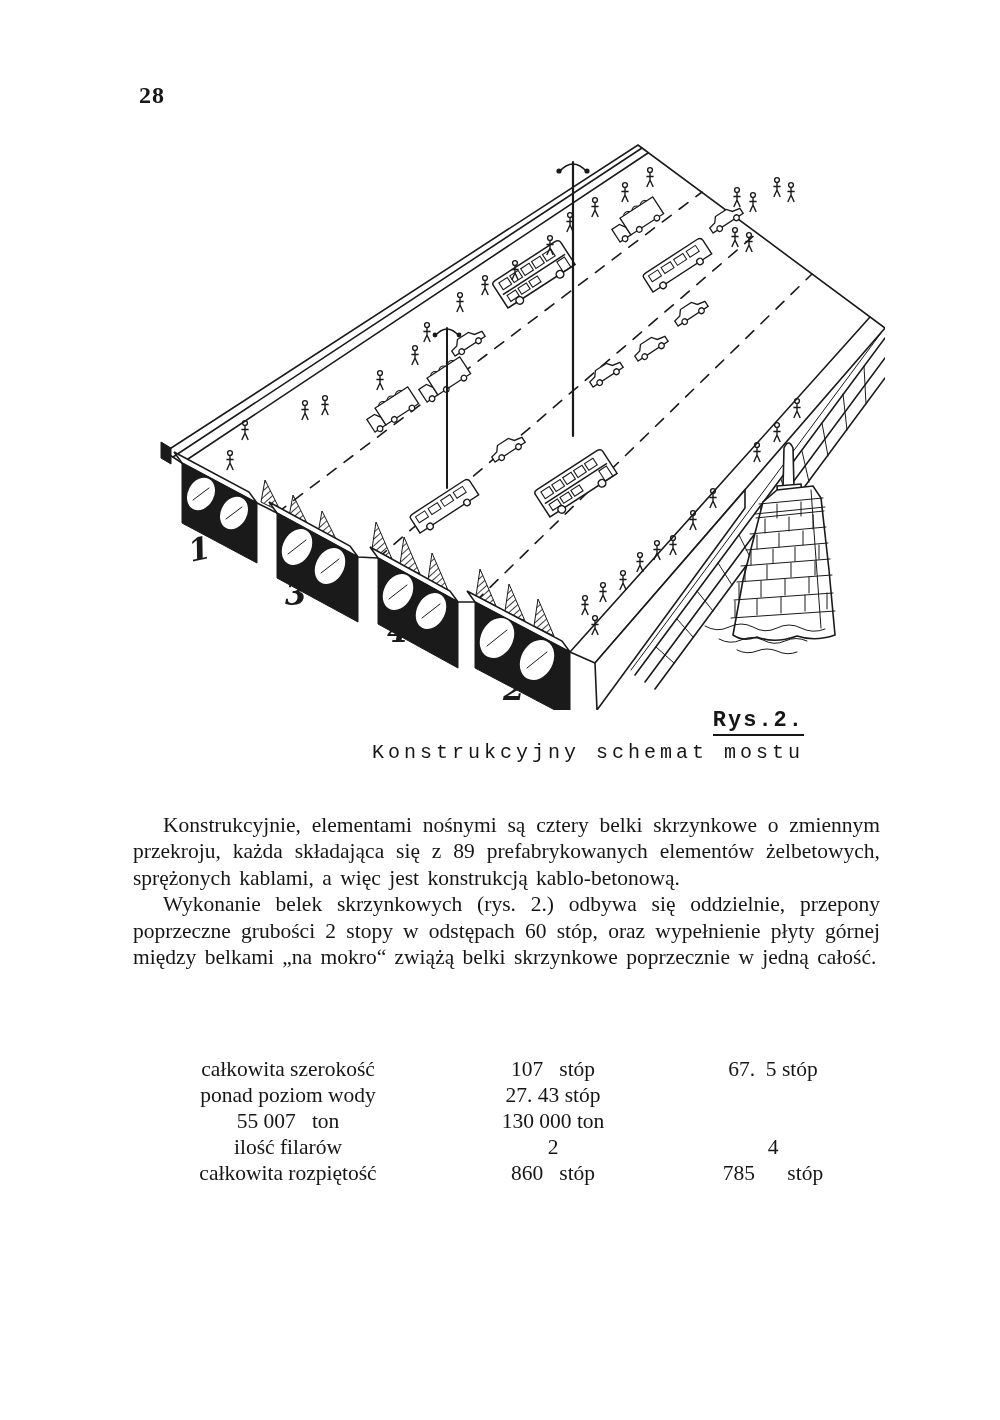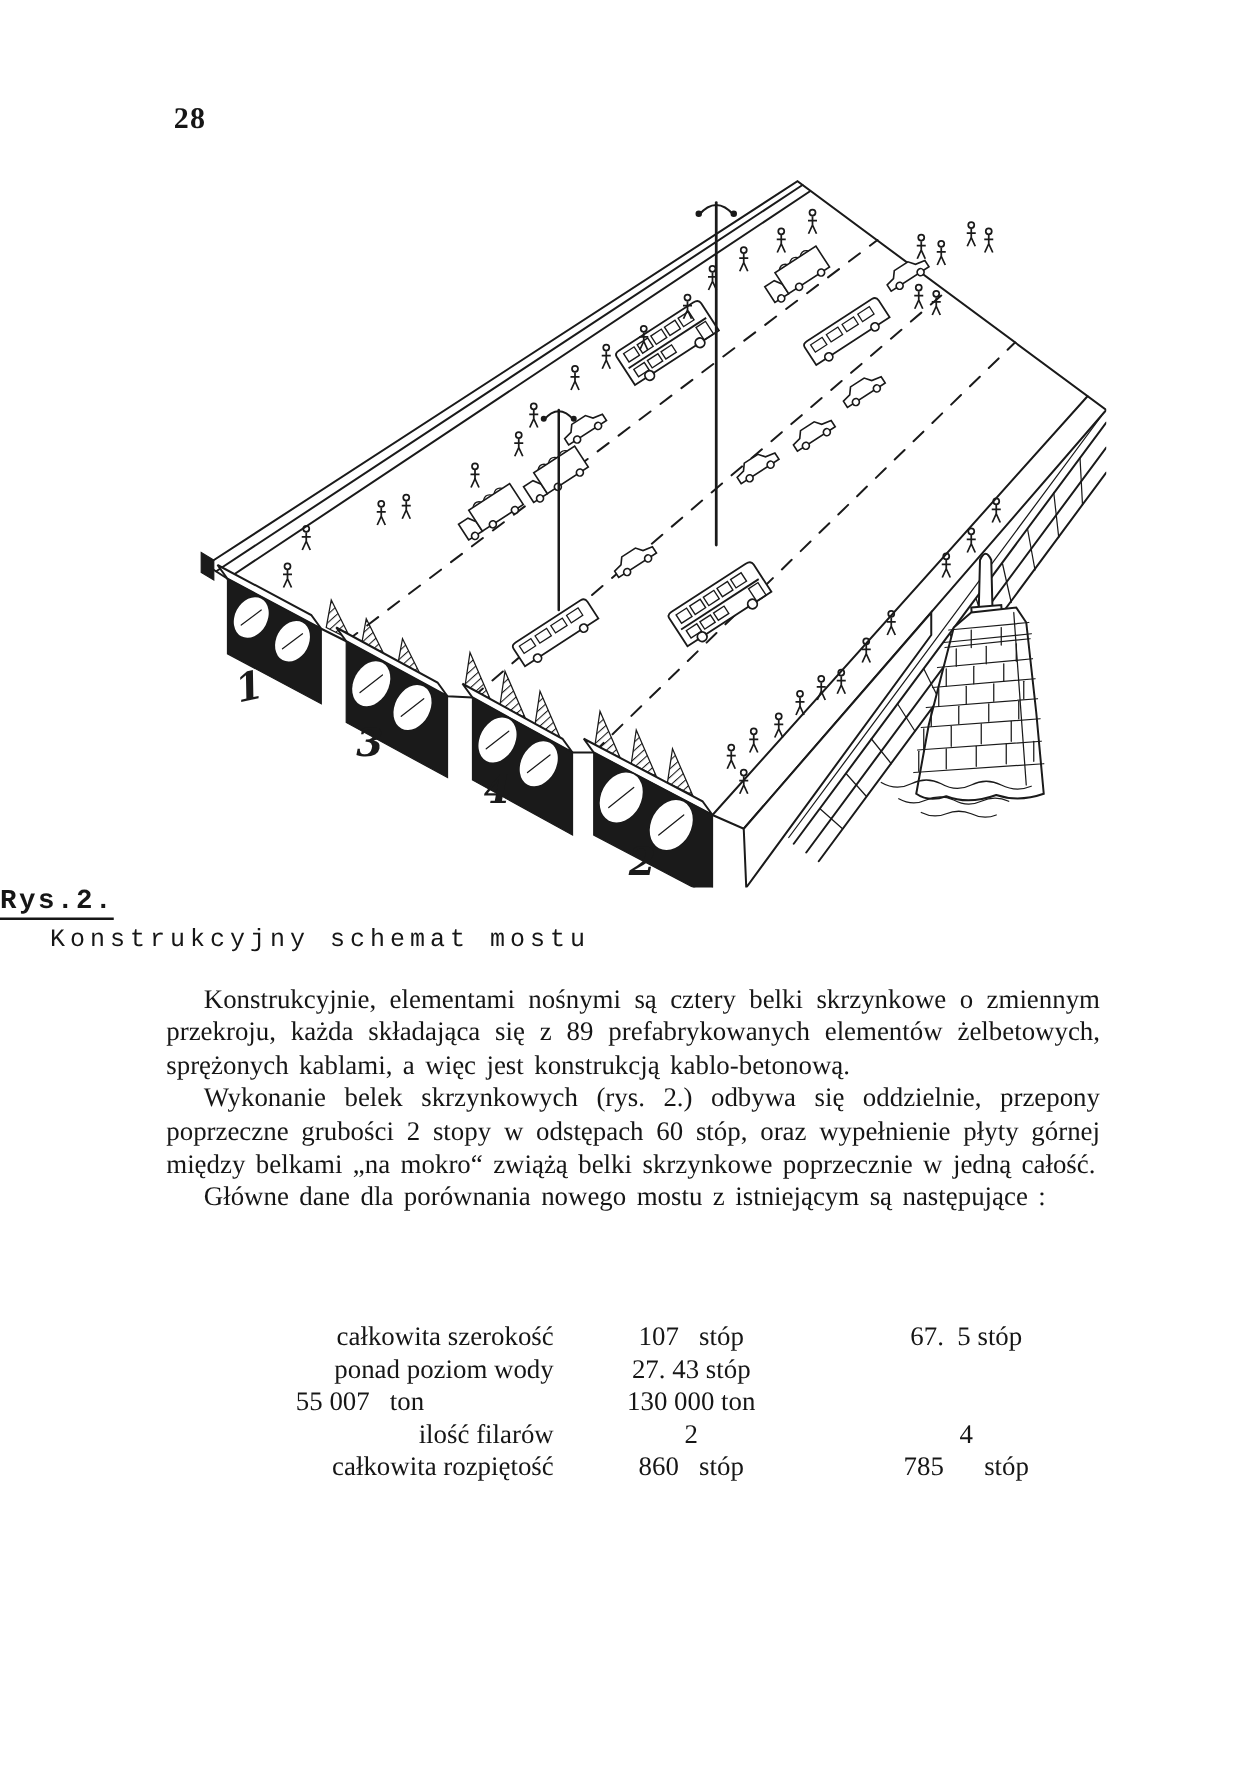--- a/index.html
+++ b/index.html
@@ -2,32 +2,32 @@
 <html><head>
 <meta charset="utf-8">
 <style>
   html,body{margin:0;padding:0;}
   body{
     width:1000px;height:1420px;position:relative;background:#ffffff;
     font-family:"Liberation Serif", serif;color:#161616;overflow:hidden;
   }
   .page-number{position:absolute;left:139px;top:82px;font-size:24px;font-weight:bold;letter-spacing:1px;}
   .figure-wrap{position:absolute;left:125px;top:130px;width:760px;height:580px;}
-  .caption{position:absolute;left:0;top:708px;width:804px;text-align:left;
+  .caption{position:absolute;left:0;top:708px;width:804px;text-align:right;
     font-family:"Liberation Mono", monospace;}
   .caption-title{display:inline-block;font-size:22px;font-weight:bold;letter-spacing:2px;
     border-bottom:2.5px solid #161616;padding-bottom:1px;}
   .caption-sub{margin-top:5px;font-size:20px;letter-spacing:4px;white-space:nowrap;padding-left:40px;}
-  .bodytext{position:absolute;left:133px;top:786px;width:747px;font-size:21.5px;
+  .bodytext{position:absolute;left:133px;top:812px;width:747px;font-size:21.5px;
     line-height:26.4px;text-align:justify;}
   .bodytext p{margin:0;text-indent:30px;word-spacing:3px;}
   .cmp-table{position:absolute;left:133px;top:1056px;width:750px;font-size:21.5px;}
   .cmp-row{display:grid;grid-template-columns:310px 220px 220px;line-height:26px;}
   .cmp-head{font-weight:bold;margin-bottom:13px;}
-  .cmp-label{text-align:right;white-space:pre;}
+  .cmp-label{text-align:center;white-space:pre;}
   .cmp-val{text-align:center;white-space:pre;}
   .cmp-head .cmp-val{letter-spacing:1px;word-spacing:6px;}
   svg .ink{stroke:#1a1a1a;fill:none;stroke-width:1.6;stroke-linecap:round;}
   svg .thin{stroke:#1a1a1a;fill:none;stroke-width:1;stroke-linecap:round;}
   svg .paper{fill:#ffffff;stroke:#1a1a1a;stroke-width:1.6;}
   svg .solid{fill:#1a1a1a;stroke:#1a1a1a;stroke-width:1;}
 </style>
 </head>
 <body>
 
@@ -288,21 +288,20 @@
 </div>
 
 <div class="caption">
   <span class="caption-title">Rys.2.</span>
   <div class="caption-sub">Konstrukcyjny schemat mostu</div>
 </div>
 
 <div class="bodytext">
   <p>Konstrukcyjnie, elementami nośnymi są cztery belki skrzynkowe o zmiennym przekroju, każda składająca się z 89 prefabrykowanych elementów żelbetowych, sprężonych kablami, a więc jest konstrukcją kablo-betonową.</p>
   <p>Wykonanie belek skrzynkowych (rys. 2.) odbywa się oddzielnie, przepony poprzeczne grubości 2 stopy w odstępach 60 stóp, oraz wypełnienie płyty górnej między belkami „na mokro“ zwiążą belki skrzynkowe poprzecznie w jedną całość.</p>
-  <p>Główne dane dla porównania nowego mostu z istniejącym są następujące :</p>
 </div>
 
 <div class="cmp-table">
   <div class="cmp-row">
     <div class="cmp-label">całkowita szerokość</div>
     <div class="cmp-val">107   stóp</div>
     <div class="cmp-val">67.  5 stóp</div>
   </div>
   <div class="cmp-row">
     <div class="cmp-val"></div>

